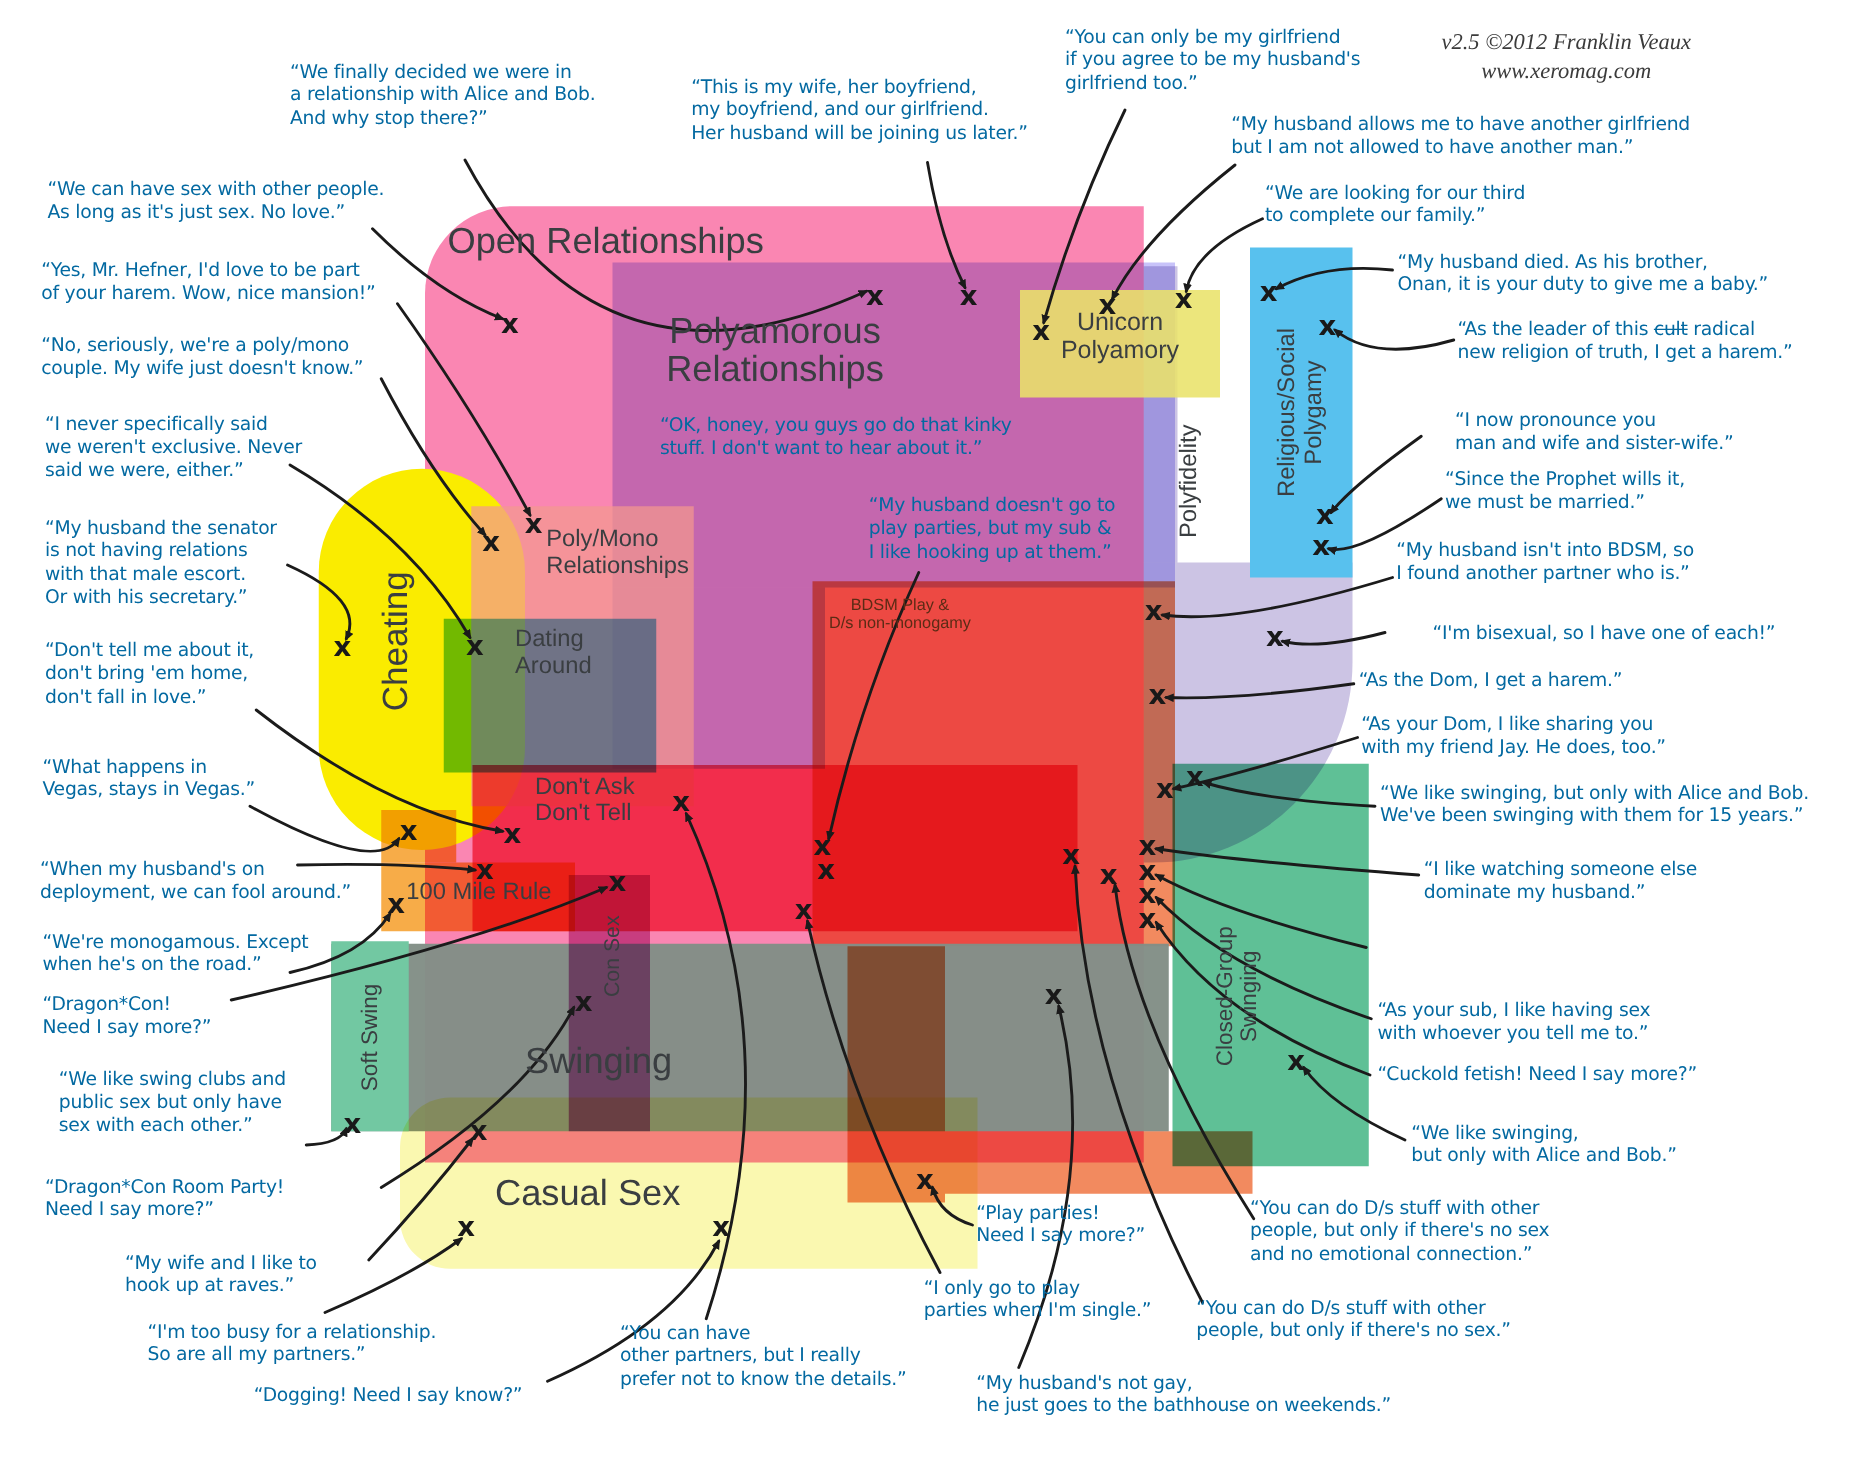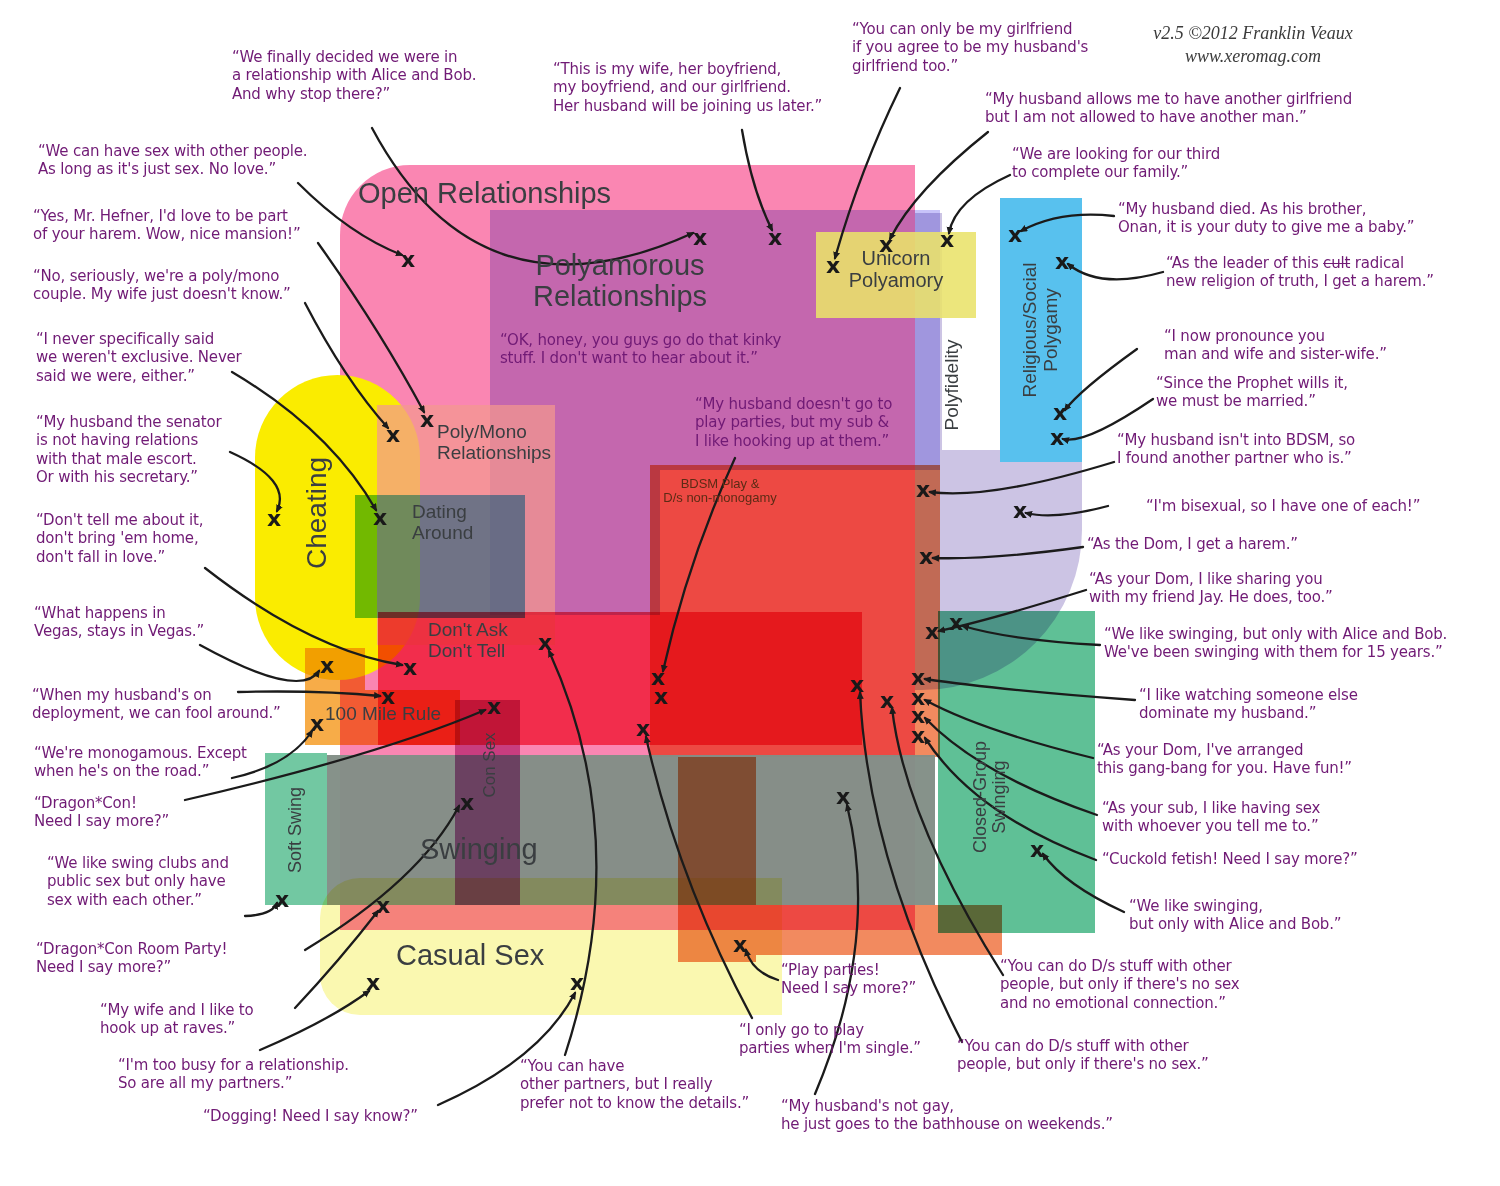--- a/index.html
+++ b/index.html
@@ -1,20 +1,20 @@
 <!DOCTYPE html>
 <html><head>
 <meta charset="utf-8">
 <style>
   html,body{margin:0;padding:0;background:#fff;}
   #canvas{position:relative;width:1500px;height:1186px;background:#ffffff;overflow:hidden;
           font-family:"DejaVu Sans",sans-serif;}
   .region{position:absolute;}
   .lbl{position:absolute;color:#3A3E41;font-family:"Liberation Sans",sans-serif;line-height:1.08;white-space:nowrap;}
-  .quote{position:absolute;color:#701a75;font-size:15px;line-height:1.22;white-space:nowrap;letter-spacing:-0.2px;}
+  .quote{position:absolute;color:#0369a1;font-size:15px;line-height:1.22;white-space:nowrap;letter-spacing:-0.2px;}
   .xm{position:absolute;transform:translate(-50%,-50%);font-weight:bold;font-size:22px;color:#191919;
       font-family:"DejaVu Sans",sans-serif;line-height:1;}
   #arrows{position:absolute;left:0;top:0;pointer-events:none;}
   .credit{position:absolute;left:1108px;top:22px;width:290px;text-align:center;
           font-family:"Liberation Serif",serif;font-style:italic;font-size:18px;color:#3b3b3b;line-height:1.25;}
   s{text-decoration:line-through;}
 </style>
 </head>
 <body>
 
@@ -123,39 +123,38 @@
     <div class="quote" style="left: 36px; top: 511px;">“Don't tell me about it,<br>don't bring 'em home,<br>don't fall in love.”</div>
     <div class="quote" style="left: 34px; top: 604px;">“What happens in<br>Vegas, stays in Vegas.”</div>
     <div class="quote" style="left: 32px; top: 686px;">“When my husband's on<br>deployment, we can fool around.”</div>
     <div class="quote" style="left: 34px; top: 744px;">“We're monogamous. Except<br>when he's on the road.”</div>
     <div class="quote" style="left: 34px; top: 794px;">“Dragon*Con!<br>Need I say more?”</div>
     <div class="quote" style="left: 47px; top: 854px;">“We like swing clubs and<br>public sex but only have<br>sex with each other.”</div>
     <div class="quote" style="left: 36px; top: 940px;">“Dragon*Con Room Party!<br>Need I say more?”</div>
     <div class="quote" style="left: 100px; top: 1001px;">“My wife and I like to<br>hook up at raves.”</div>
     <div class="quote" style="left: 118px; top: 1056px;">“I'm too busy for a relationship.<br>So are all my partners.”</div>
     <div class="quote" style="left: 203px; top: 1107px;">“Dogging! Need I say know?”</div>
-    <div class="quote" style="left: 500px; top: 331px;">“OK, honey, you guys go do that kinky<br>stuff. I don't want to hear about it.”</div>
+    <div class="quote" style="left: 528px; top: 331px;">“OK, honey, you guys go do that kinky<br>stuff. I don't want to hear about it.”</div>
     <div class="quote" style="left: 695px; top: 395px;">“My husband doesn't go to<br>play parties, but my sub &amp;<br>I like hooking up at them.”</div>
     <div class="quote" style="left: 1140px; top: 327px; margin-left: 24px;">“I now pronounce you<br>man and wife and sister-wife.”</div>
     <div class="quote" style="left: 1156px; top: 374px;">“Since the Prophet wills it,<br>we must be married.”</div>
     <div class="quote" style="left: 1117px; top: 431px;">“My husband isn't into BDSM, so<br>I found another partner who is.”</div>
     <div class="quote" style="left: 1112px; top: 497px; margin-left: 34px;">“I'm bisexual, so I have one of each!”</div>
     <div class="quote" style="left: 1087px; top: 535px;">“As the Dom, I get a harem.”</div>
     <div class="quote" style="left: 1089px; top: 570px;">“As your Dom, I like sharing you<br>with my friend Jay. He does, too.”</div>
     <div class="quote" style="left: 1104px; top: 625px;">“We like swinging, but only with Alice and Bob.<br>We've been swinging with them for 15 years.”</div>
     <div class="quote" style="left: 1139px; top: 686px;">“I like watching someone else<br>dominate my husband.”</div>
-    <div class="quote" style="left: 1097px; top: 741px;">“As your Dom, I've arranged<br>this gang-bang for you. Have fun!”</div>
     <div class="quote" style="left: 1102px; top: 799px;">“As your sub, I like having sex<br>with whoever you tell me to.”</div>
     <div class="quote" style="left: 1102px; top: 850px;">“Cuckold fetish! Need I say more?”</div>
     <div class="quote" style="left: 1129px; top: 897px;">“We like swinging,<br>but only with Alice and Bob.”</div>
     <div class="quote" style="left: 1000px; top: 957px;">“You can do D/s stuff with other<br>people, but only if there's no sex<br>and no emotional connection.”</div>
     <div class="quote" style="left: 957px; top: 1037px;">“You can do D/s stuff with other<br>people, but only if there's no sex.”</div>
     <div class="quote" style="left: 781px; top: 961px;">“Play parties!<br>Need I say more?”</div>
     <div class="quote" style="left: 739px; top: 1021px;">“I only go to play<br>parties when I'm single.”</div>
-    <div class="quote" style="left: 496px; top: 1057px; margin-left: 24px;">“You can have<br>other partners, but I really<br>prefer not to know the details.”</div>
+    <div class="quote" style="left: 496px; top: 1057px;">“You can have<br>other partners, but I really<br>prefer not to know the details.”</div>
     <div class="quote" style="left: 781px; top: 1097px;">“My husband's not gay,<br>he just goes to the bathhouse on weekends.”</div>
     <span class="xm" style="left: 408px; top: 260px;">x</span>
     <span class="xm" style="left: 700px; top: 238px;">x</span>
     <span class="xm" style="left: 775px; top: 238px;">x</span>
     <span class="xm" style="left: 833px; top: 266px;">x</span>
     <span class="xm" style="left: 886px; top: 245px;">x</span>
     <span class="xm" style="left: 947px; top: 240px;">x</span>
     <span class="xm" style="left: 1015px; top: 235px;">x</span>
     <span class="xm" style="left: 1062px; top: 262px;">x</span>
     <span class="xm" style="left: 1060px; top: 413px;">x</span>

